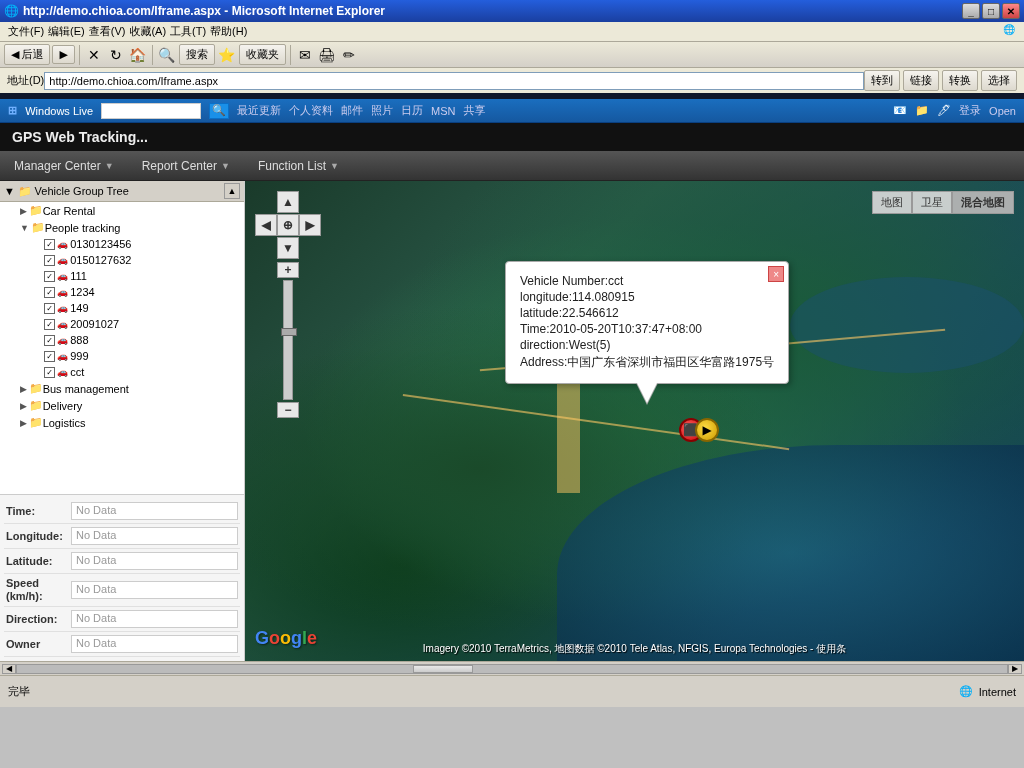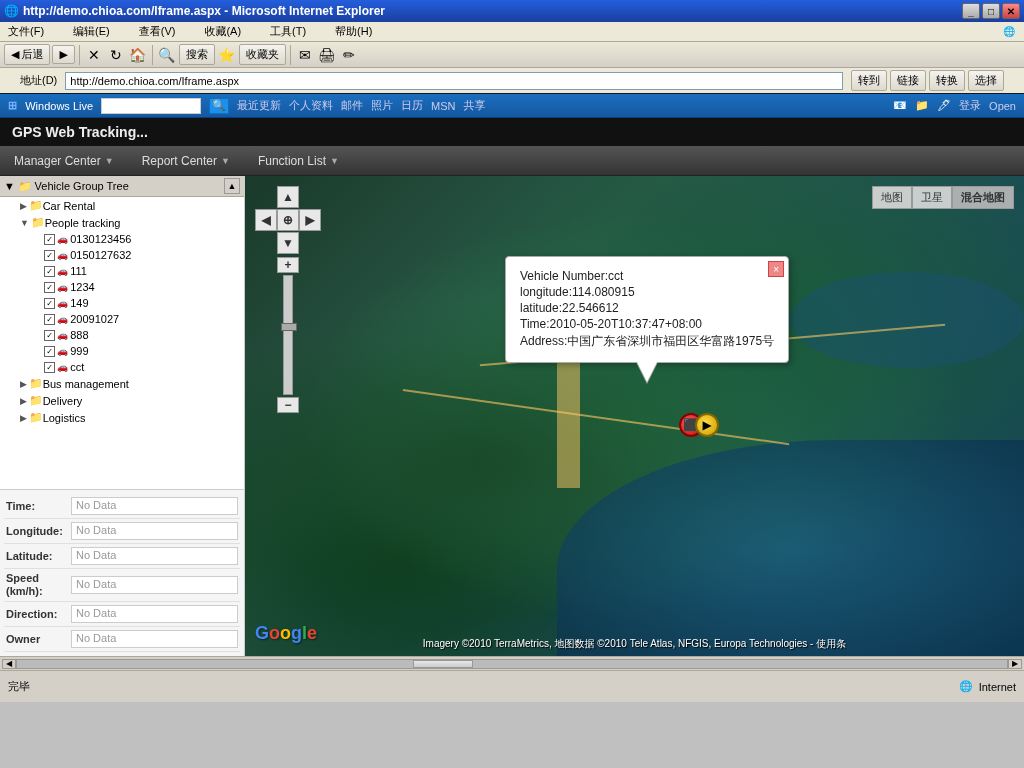--- a/index.html
+++ b/index.html
@@ -34,39 +34,38 @@
       background: linear-gradient(to bottom, #ece9d8, #d4d0c8);
       border-bottom: 1px solid #aca899;
       padding: 2px 4px;
       display: flex; align-items: center; gap: 4px;
       font-size: 11px;
     }
     .ie-menu-bar {
       background: #ece9d8;
       border-bottom: 1px solid #aca899;
       padding: 2px 8px;
-      display: flex; gap: 29px;
-      font-size: 11px;
-      align-items: center;
+      display: flex; gap: 4px;
+      font-size: 11px;
     }
     .ie-menu-bar span { cursor: pointer; }
     .ie-nav-btn {
       background: linear-gradient(to bottom, #f5f3ee, #ddd9ce);
       border: 1px solid #aca899;
       border-radius: 2px;
       padding: 2px 6px;
       font-size: 11px;
       cursor: pointer;
       display: flex; align-items: center; gap: 2px;
     }
     .address-bar {
       background: #ece9d8;
-      border-bottom: 1px solid #0f172a;
-      padding: 2px 20px;
-      display: flex; align-items: center; gap: 8px;
+      border-bottom: 6px solid #0f172a;
+      padding: 2px 7px;
+      display: flex; align-items: center; gap: 0;
       font-size: 11px;
     }
     .address-input {
       flex: 1;
       border: 1px solid #7f9db9;
       background: white;
       padding: 1px 4px;
       font-size: 11px;
       height: 18px;
     }
@@ -709,20 +708,23 @@
       <div class="popup-line">
         <span>longitude:</span><span>114.080915</span>
       </div>
       <div class="popup-line">
         <span>latitude:</span><span>22.546612</span>
       </div>
       <div class="popup-line">
         <span>Time:</span><span>2010-05-20T10:37:47+08:00</span>
       </div>
       <div class="popup-line">
+        <span>direction:</span><span>West(5)</span>
+      </div>
+      <div class="popup-line">
         <span>Address:</span><span>中国广东省深圳市福田区华富路1975号</span>
       </div>
       <div class="popup-tail-border"></div>
       <div class="popup-tail"></div>
     </div>
 
     <div style="position:absolute; bottom:215px; right:295px;">
       <div style="position:relative; width:50px; height:28px;">
         <div class="vehicle-red">
           <span style="font-size:12px;">⬛</span>

